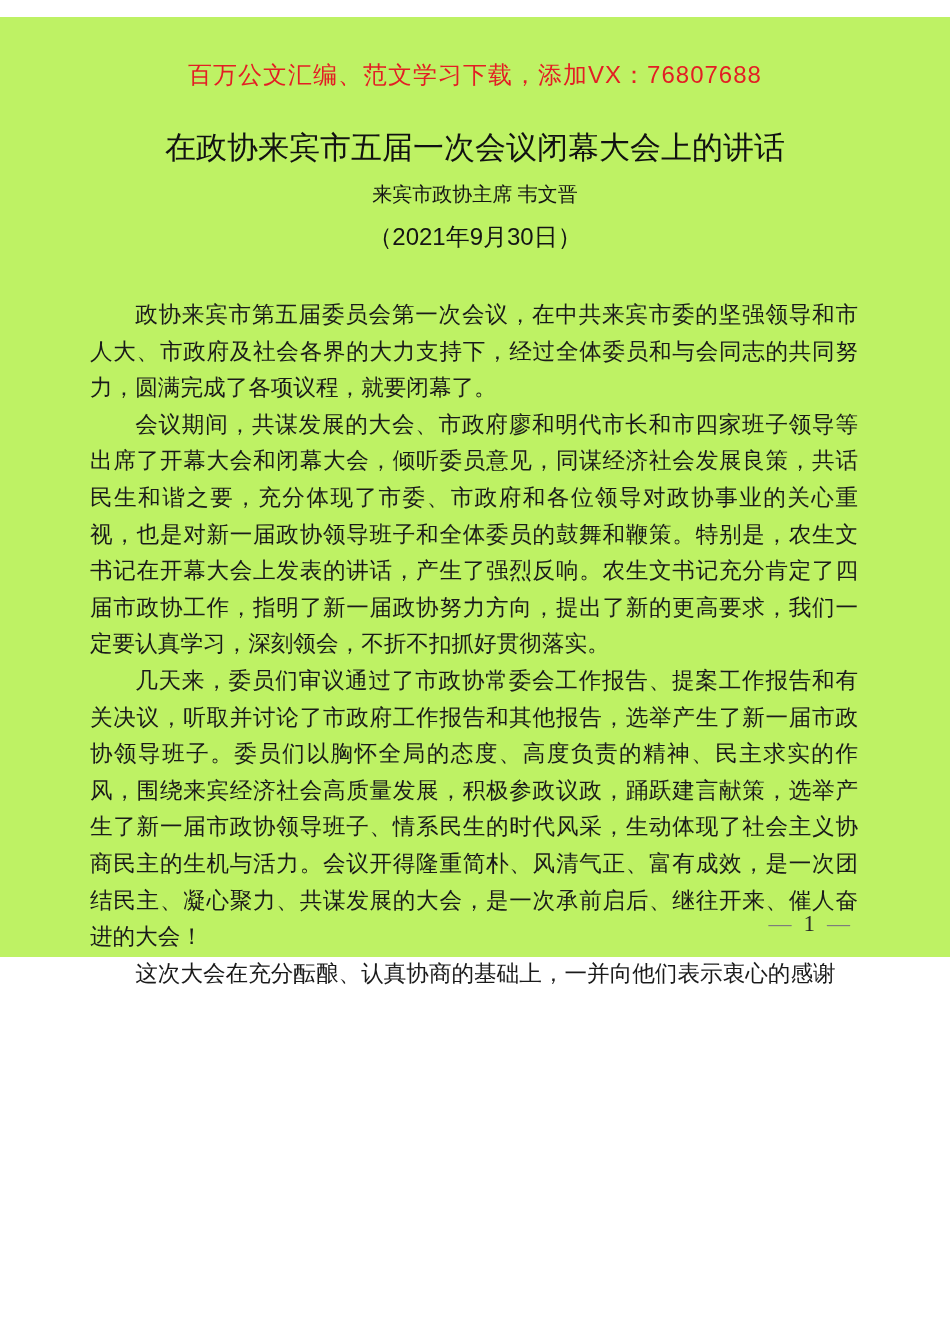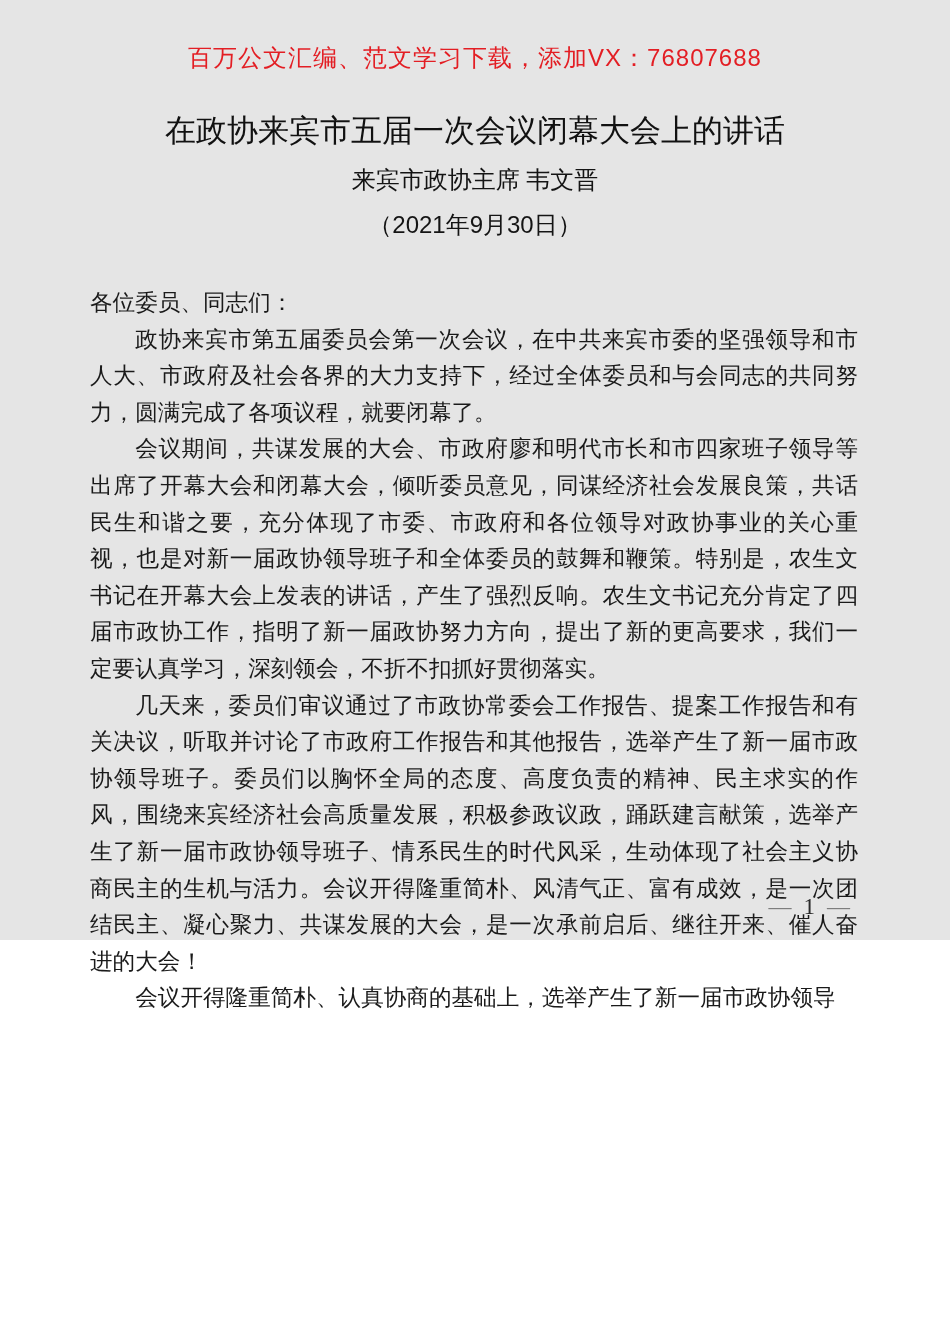--- a/index.html
+++ b/index.html
@@ -7,41 +7,42 @@
     width: 950px;
     height: 1344px;
     background: #ffffff;
     overflow: hidden;
     font-family: "Liberation Sans", sans-serif;
   }
   .page {
     position: relative;
     width: 950px;
     height: 940px;
-    background: #e5e5e5;
+    background: #bef264;
     color: #1a1a1a;
+    margin-top: 17px;
   }
   .watermark {
     padding-top: 42px;
     text-align: center;
     font-size: 24px;
     letter-spacing: 1px;
     color: #e31e24;
   }
   .title {
     margin: 36px 0 0 0;
     text-align: center;
     font-size: 31px;
     font-weight: 400;
     color: #111111;
   }
   .subtitle {
     margin-top: 12px;
     text-align: center;
-    font-size: 24px;
+    font-size: 20px;
     color: #141414;
   }
   .date {
     margin-top: 13px;
     text-align: center;
     font-size: 24px;
     color: #141414;
   }
   .content {
     margin: 44px 92px 0 90px;
@@ -71,24 +72,23 @@
 
   <div class="watermark">百万公文汇编、范文学习下载，添加VX：76807688</div>
 
   <h1 class="title">在政协来宾市五届一次会议闭幕大会上的讲话</h1>
 
   <div class="subtitle">来宾市政协主席 韦文晋</div>
 
   <div class="date">（2021年9月30日）</div>
 
   <div class="content">
-    <p class="salutation">各位委员、同志们：</p>
     <p class="para">政协来宾市第五届委员会第一次会议，在中共来宾市委的坚强领导和市人大、市政府及社会各界的大力支持下，经过全体委员和与会同志的共同努力，圆满完成了各项议程，就要闭幕了。</p>
     <p class="para">会议期间，共谋发展的大会、市政府廖和明代市长和市四家班子领导等出席了开幕大会和闭幕大会，倾听委员意见，同谋经济社会发展良策，共话民生和谐之要，充分体现了市委、市政府和各位领导对政协事业的关心重视，也是对新一届政协领导班子和全体委员的鼓舞和鞭策。特别是，农生文书记在开幕大会上发表的讲话，产生了强烈反响。农生文书记充分肯定了四届市政协工作，指明了新一届政协努力方向，提出了新的更高要求，我们一定要认真学习，深刻领会，不折不扣抓好贯彻落实。</p>
     <p class="para">几天来，委员们审议通过了市政协常委会工作报告、提案工作报告和有关决议，听取并讨论了市政府工作报告和其他报告，选举产生了新一届市政协领导班子。委员们以胸怀全局的态度、高度负责的精神、民主求实的作风，围绕来宾经济社会高质量发展，积极参政议政，踊跃建言献策，选举产生了新一届市政协领导班子、情系民生的时代风采，生动体现了社会主义协商民主的生机与活力。会议开得隆重简朴、风清气正、富有成效，是一次团结民主、凝心聚力、共谋发展的大会，是一次承前启后、继往开来、催人奋进的大会！</p>
-    <p class="para">会议开得隆重简朴、认真协商的基础上，选举产生了新一届市政协领导</p>
+    <p class="para">这次大会在充分酝酿、认真协商的基础上，一并向他们表示衷心的感谢</p>
   </div>
 
   <div class="pageno">
     <span class="dash">—</span><span class="num">1</span><span class="dash">—</span>
   </div>
 
 </div>
 
 </body></html>

